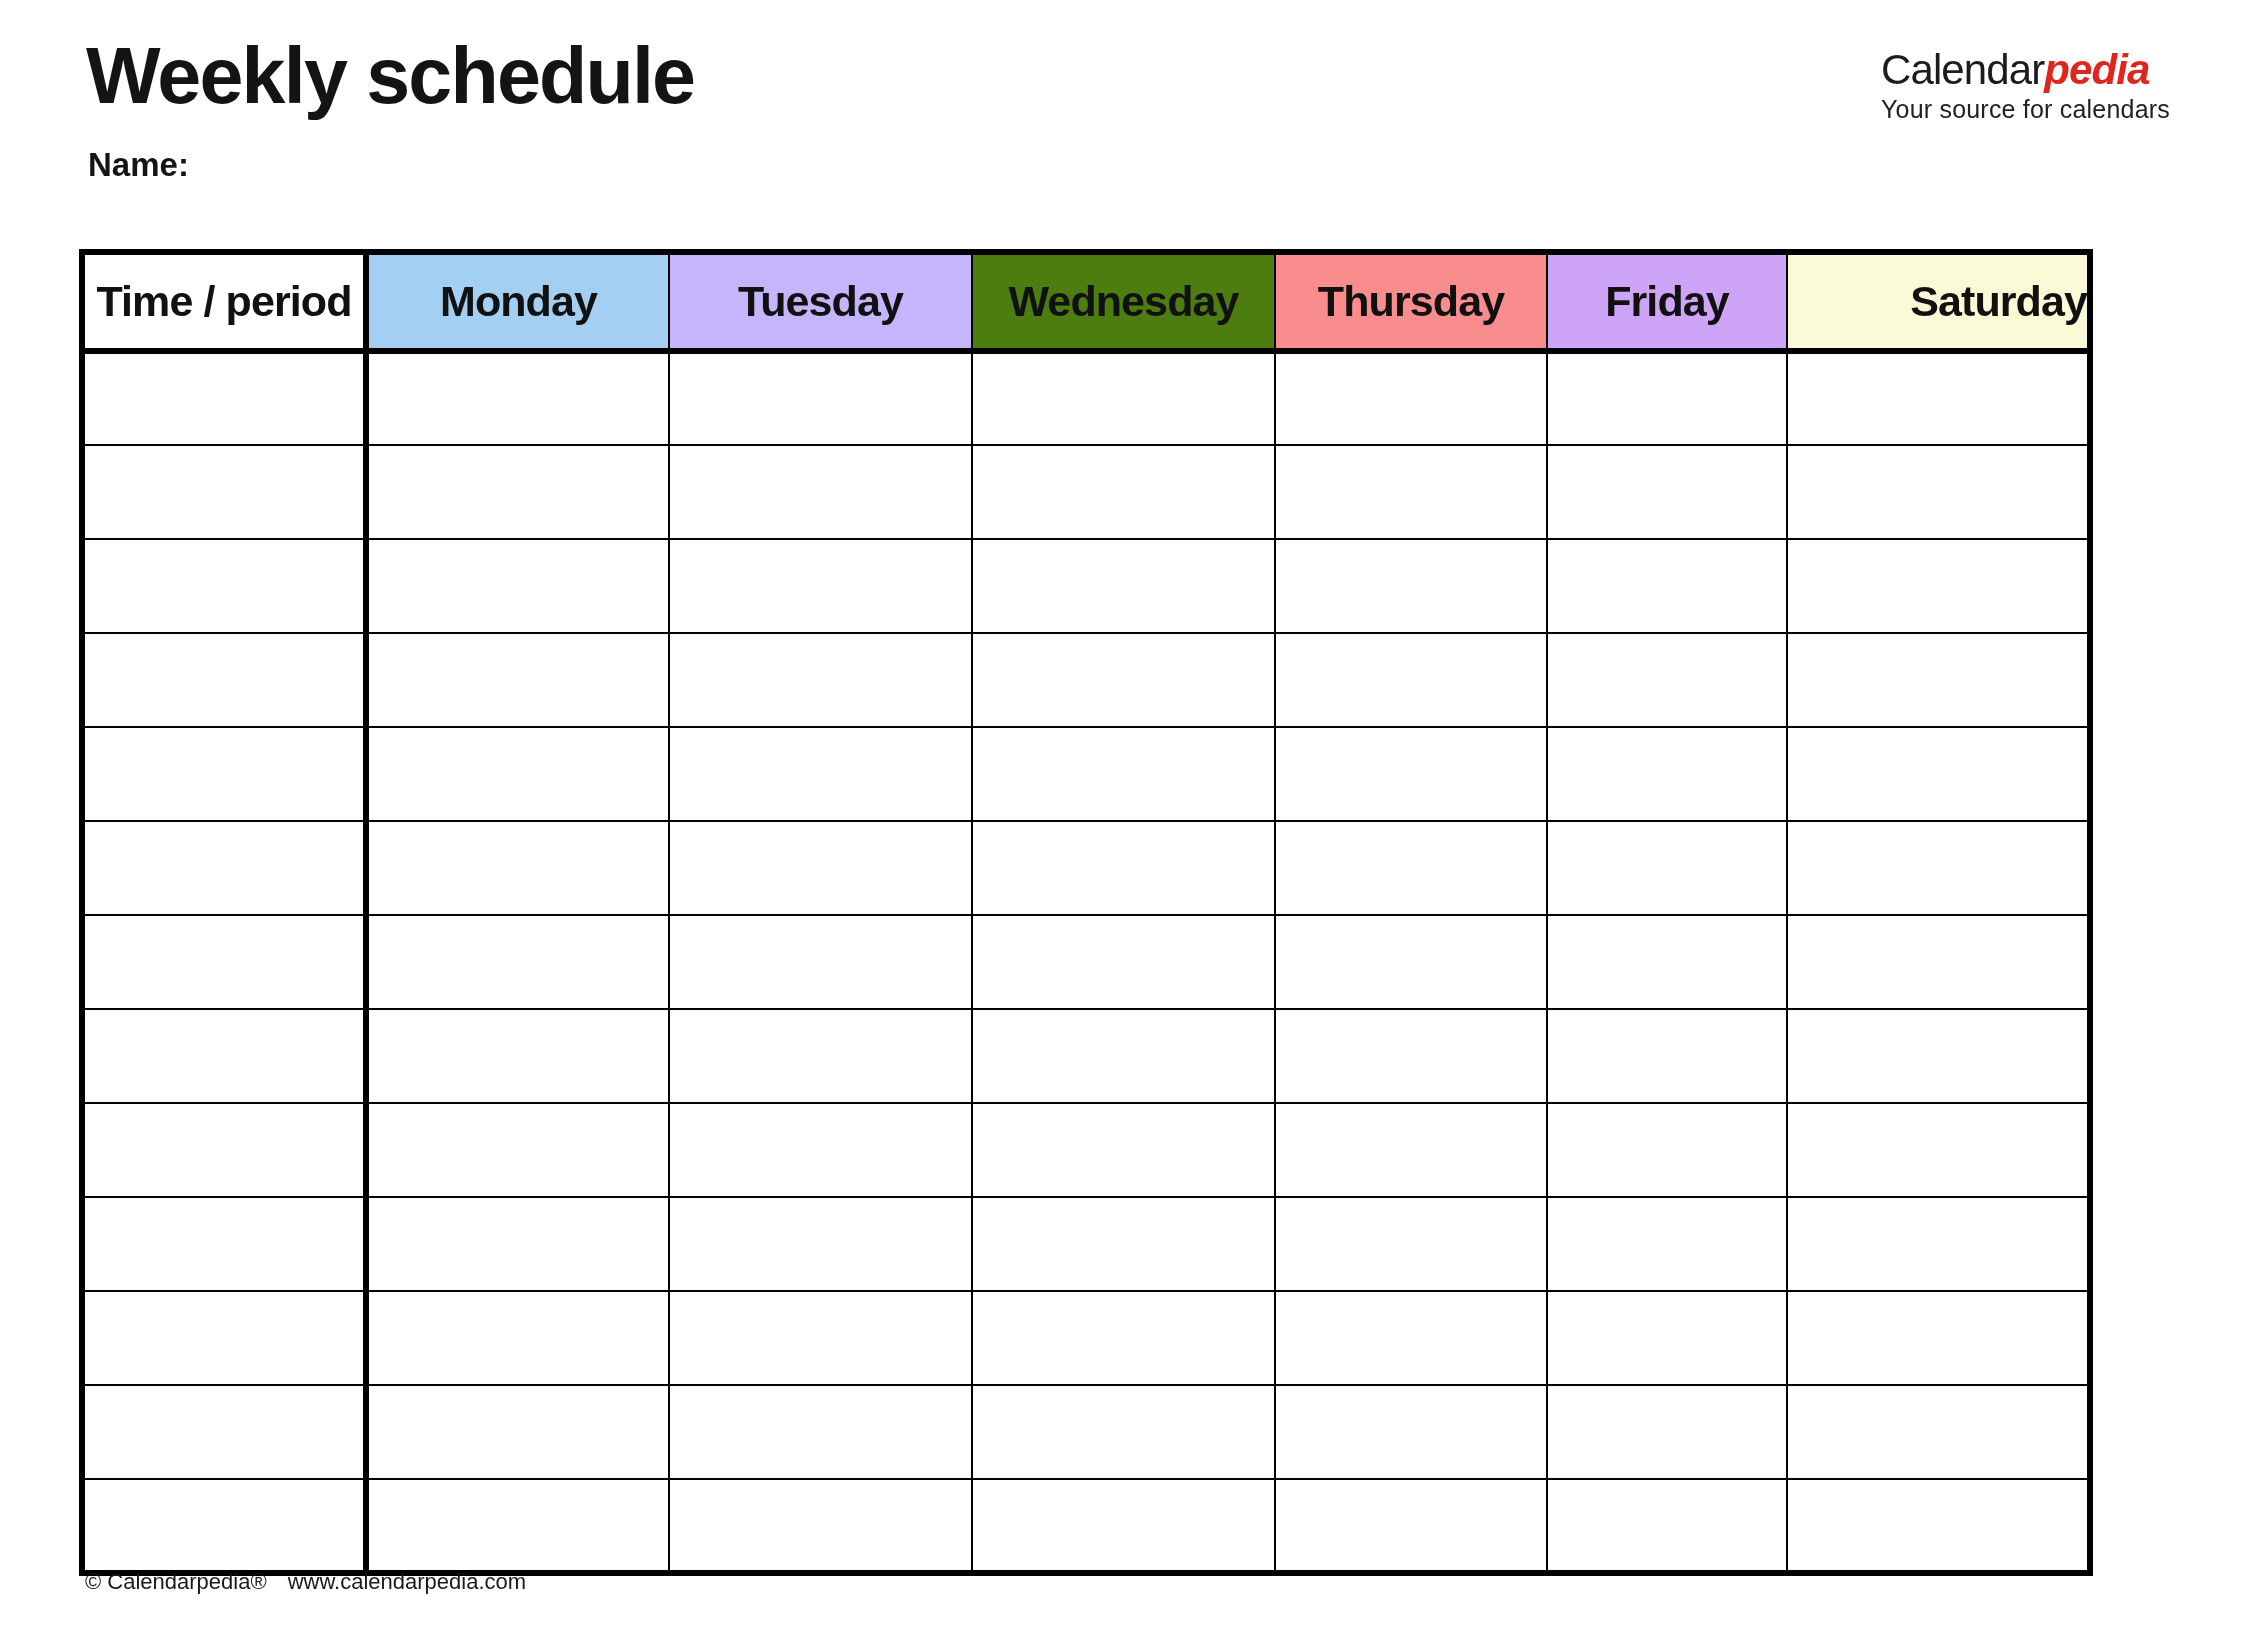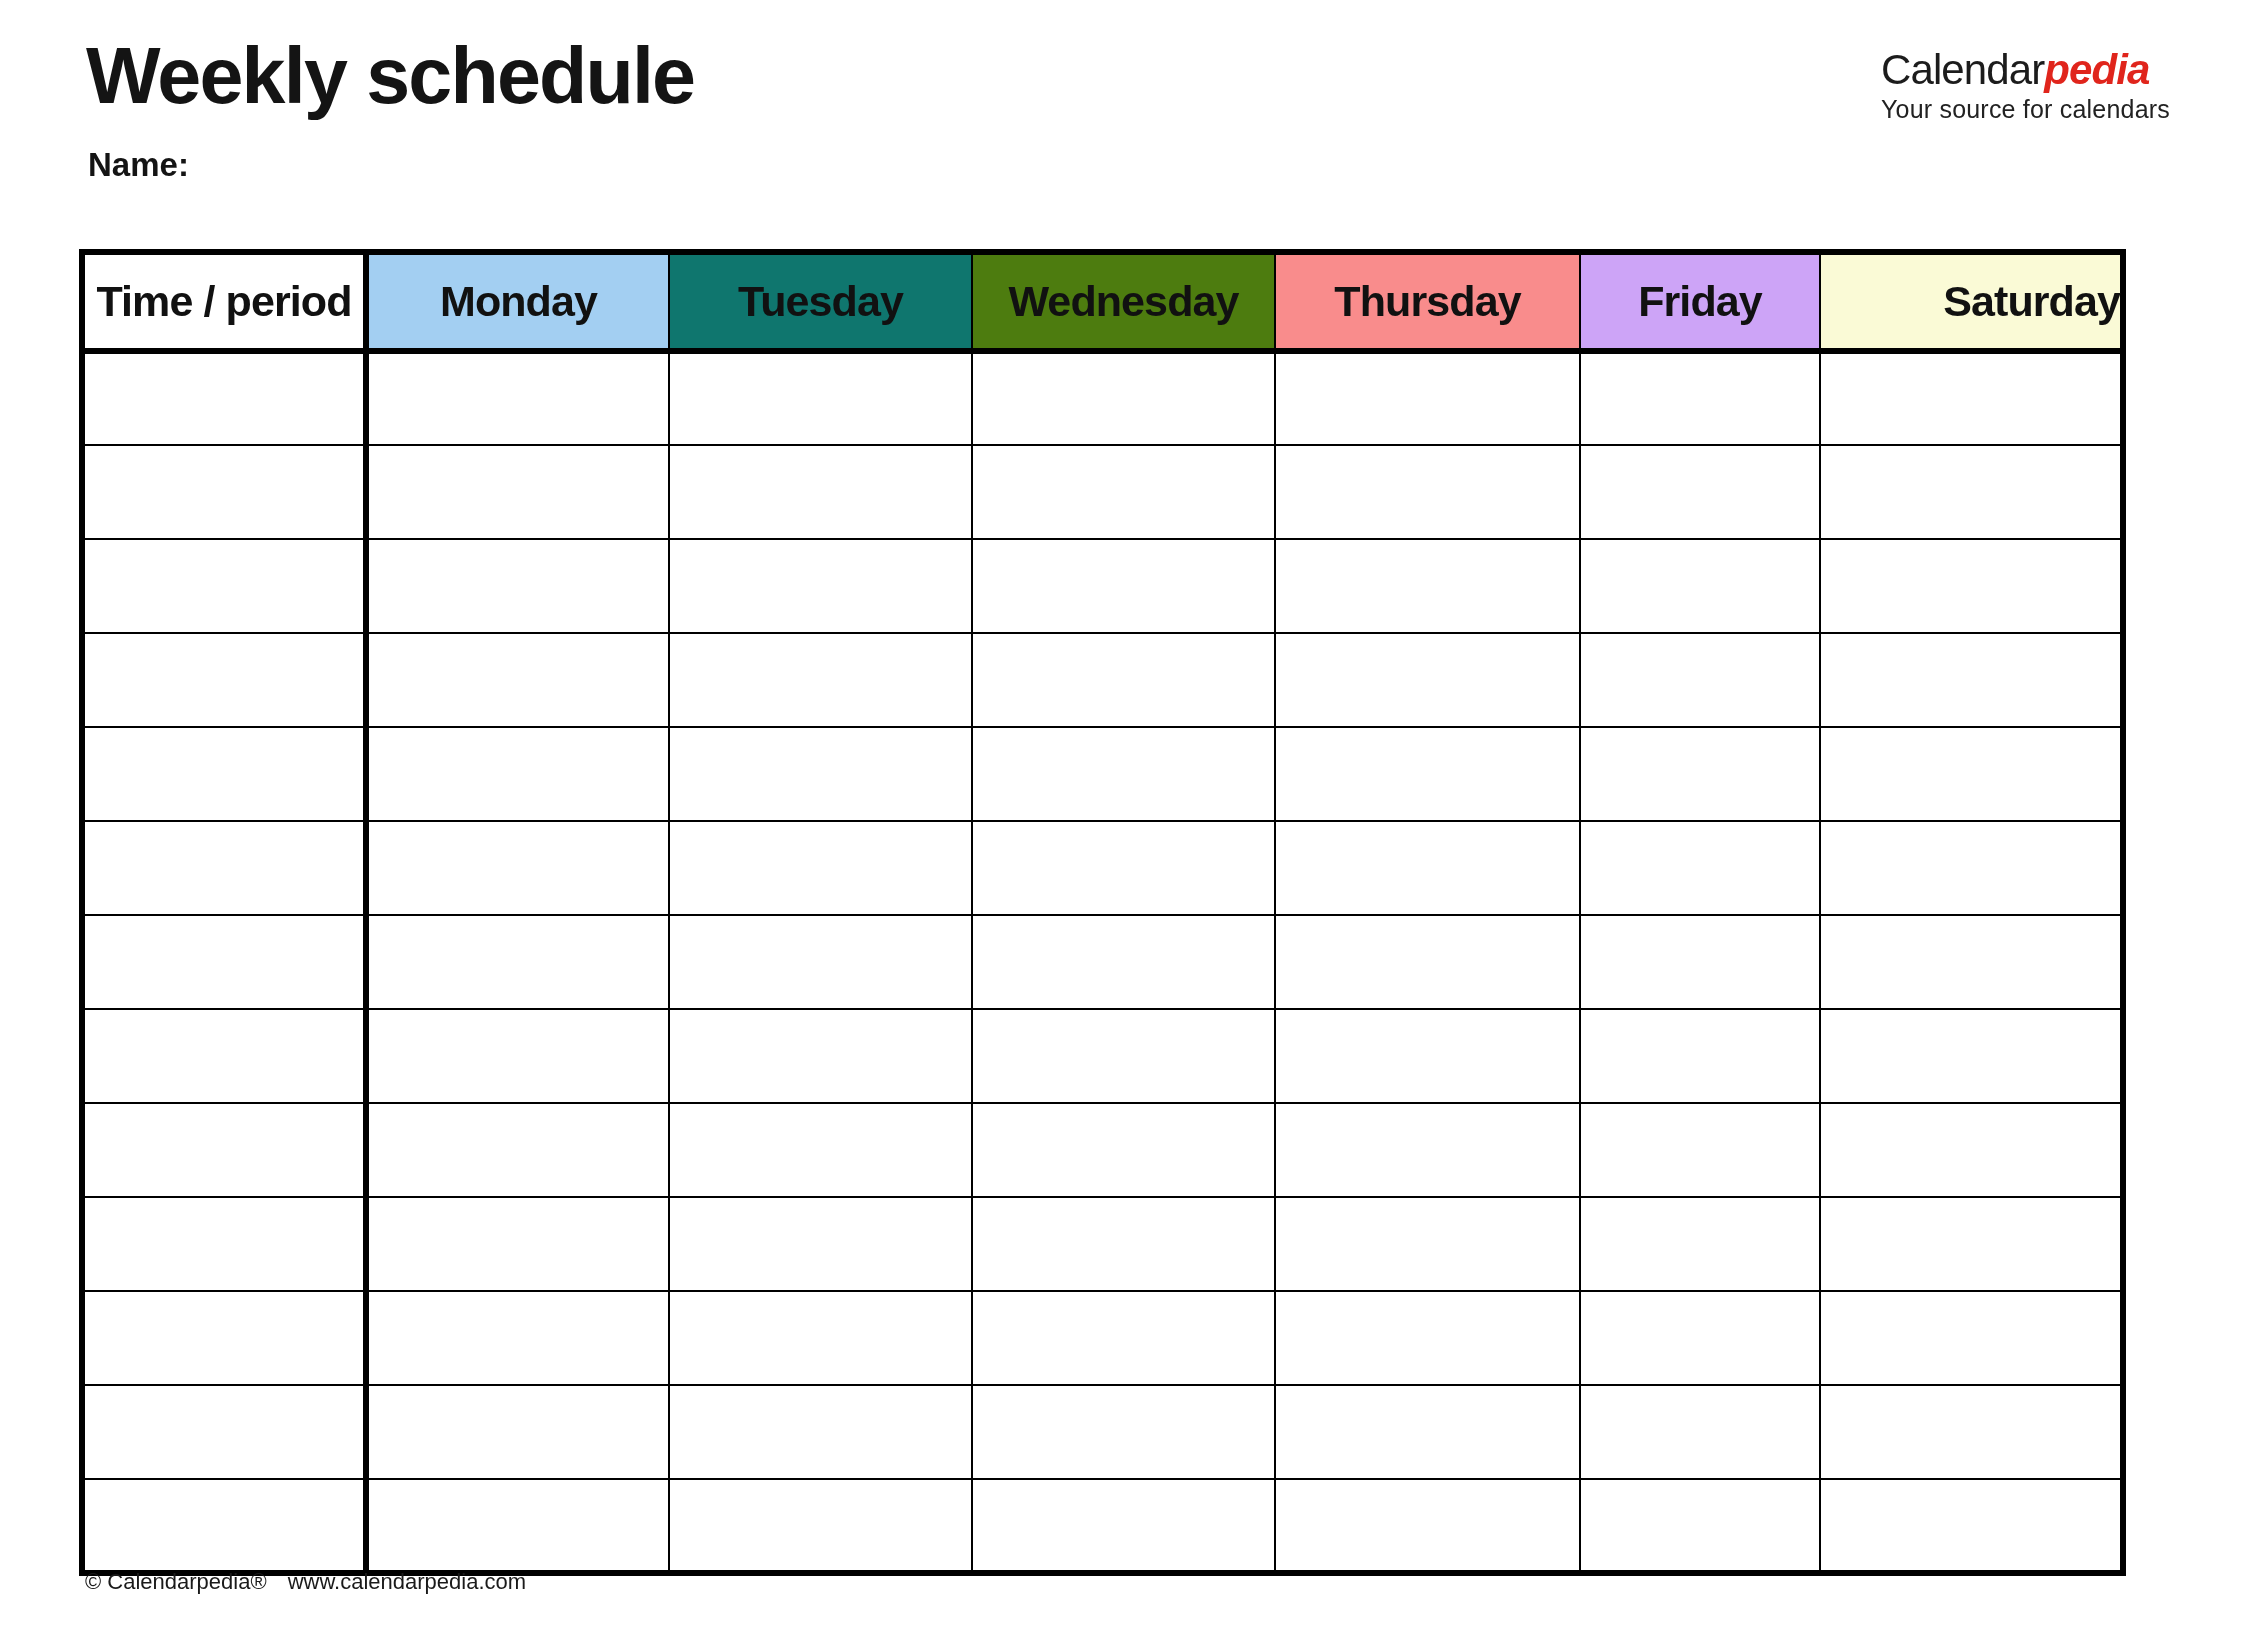--- a/index.html
+++ b/index.html
@@ -110,23 +110,23 @@
 </div>
 
 <div class="name-label">Name:</div>
 
 <table class="schedule">
   <thead>
     <tr>
       <th class="time-col" style="width: 284px;">Time / period</th>
 
     <th style="background: rgb(163, 207, 242); width: 303px;">Monday</th>
-        <th style="background: #0f766e; width: 303px;">Tuesday</th>
+        <th style="background: #c4b5fd; width: 303px;">Tuesday</th>
         <th style="background: #4d7c0f; width: 303px;">Wednesday</th>
-        <th style="background: rgb(249, 140, 140); width: 305px;">Thursday</th>
+        <th style="background: rgb(249, 140, 140); width: 272px;">Thursday</th>
         <th style="background: rgb(205, 164, 247); width: 240px;">Friday</th>
         <th style="background: rgb(250, 250, 214); width: 303px; text-align: right;">Saturday</th>
       </tr>
   </thead>
   <tbody>
 
   <tr>
         <td class="time-col"></td>
         <td></td>
         <td></td>

